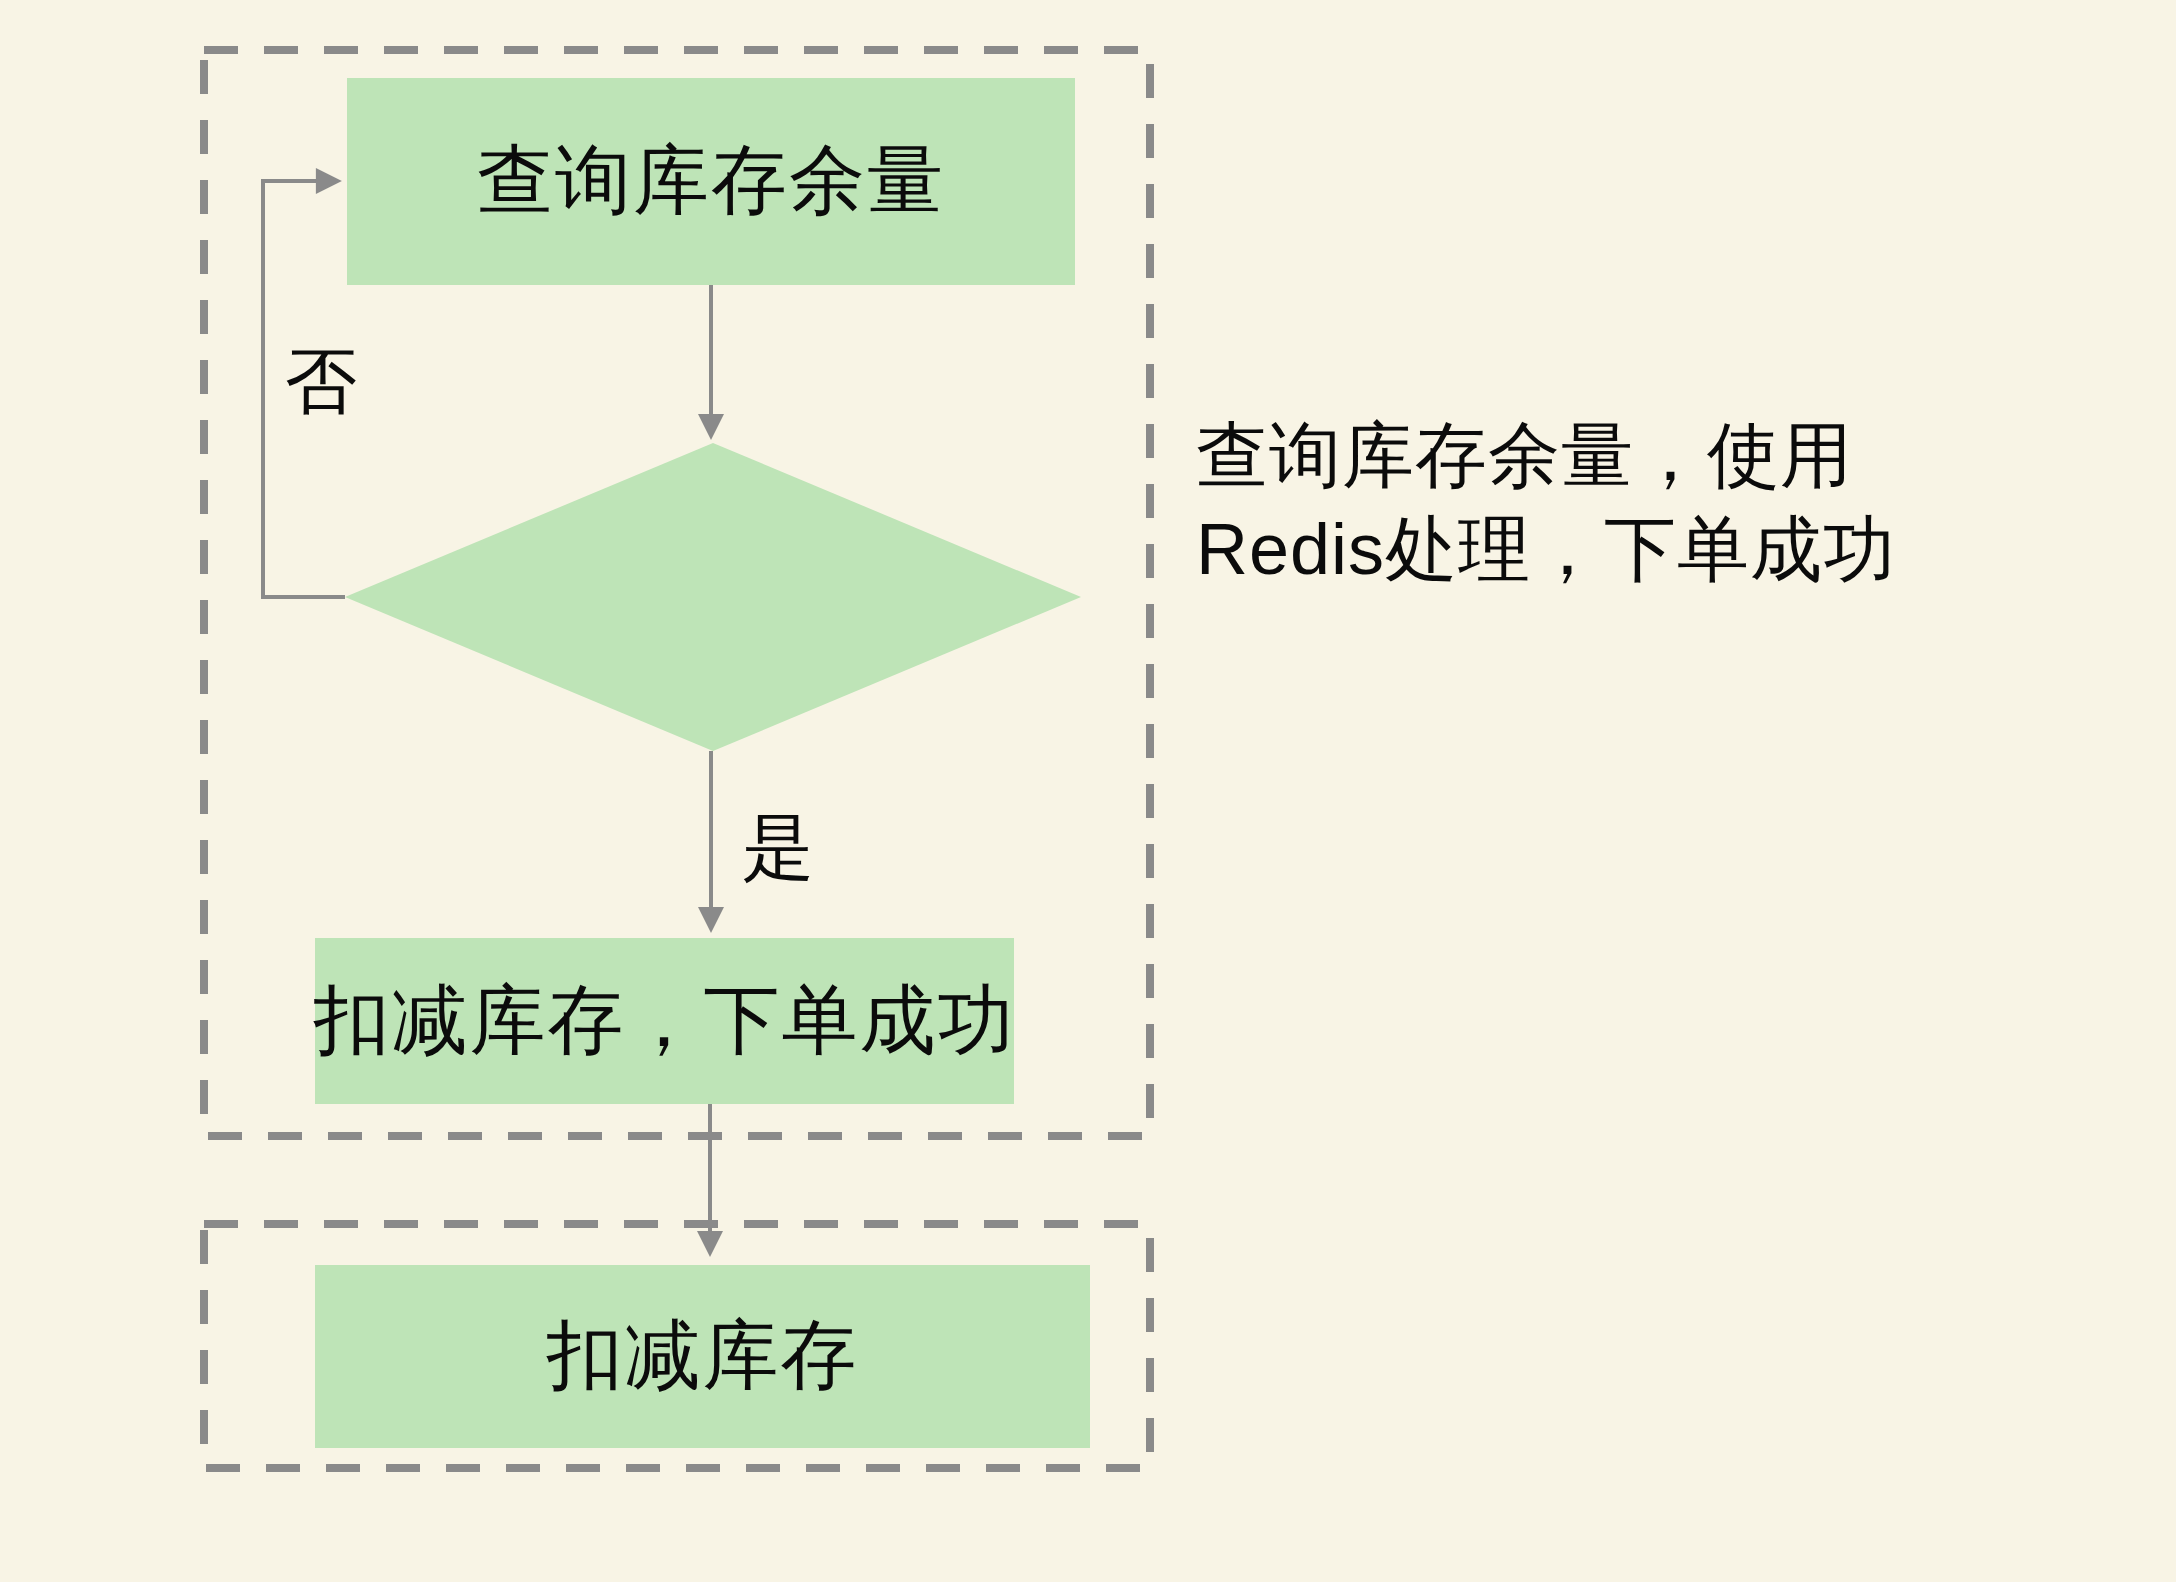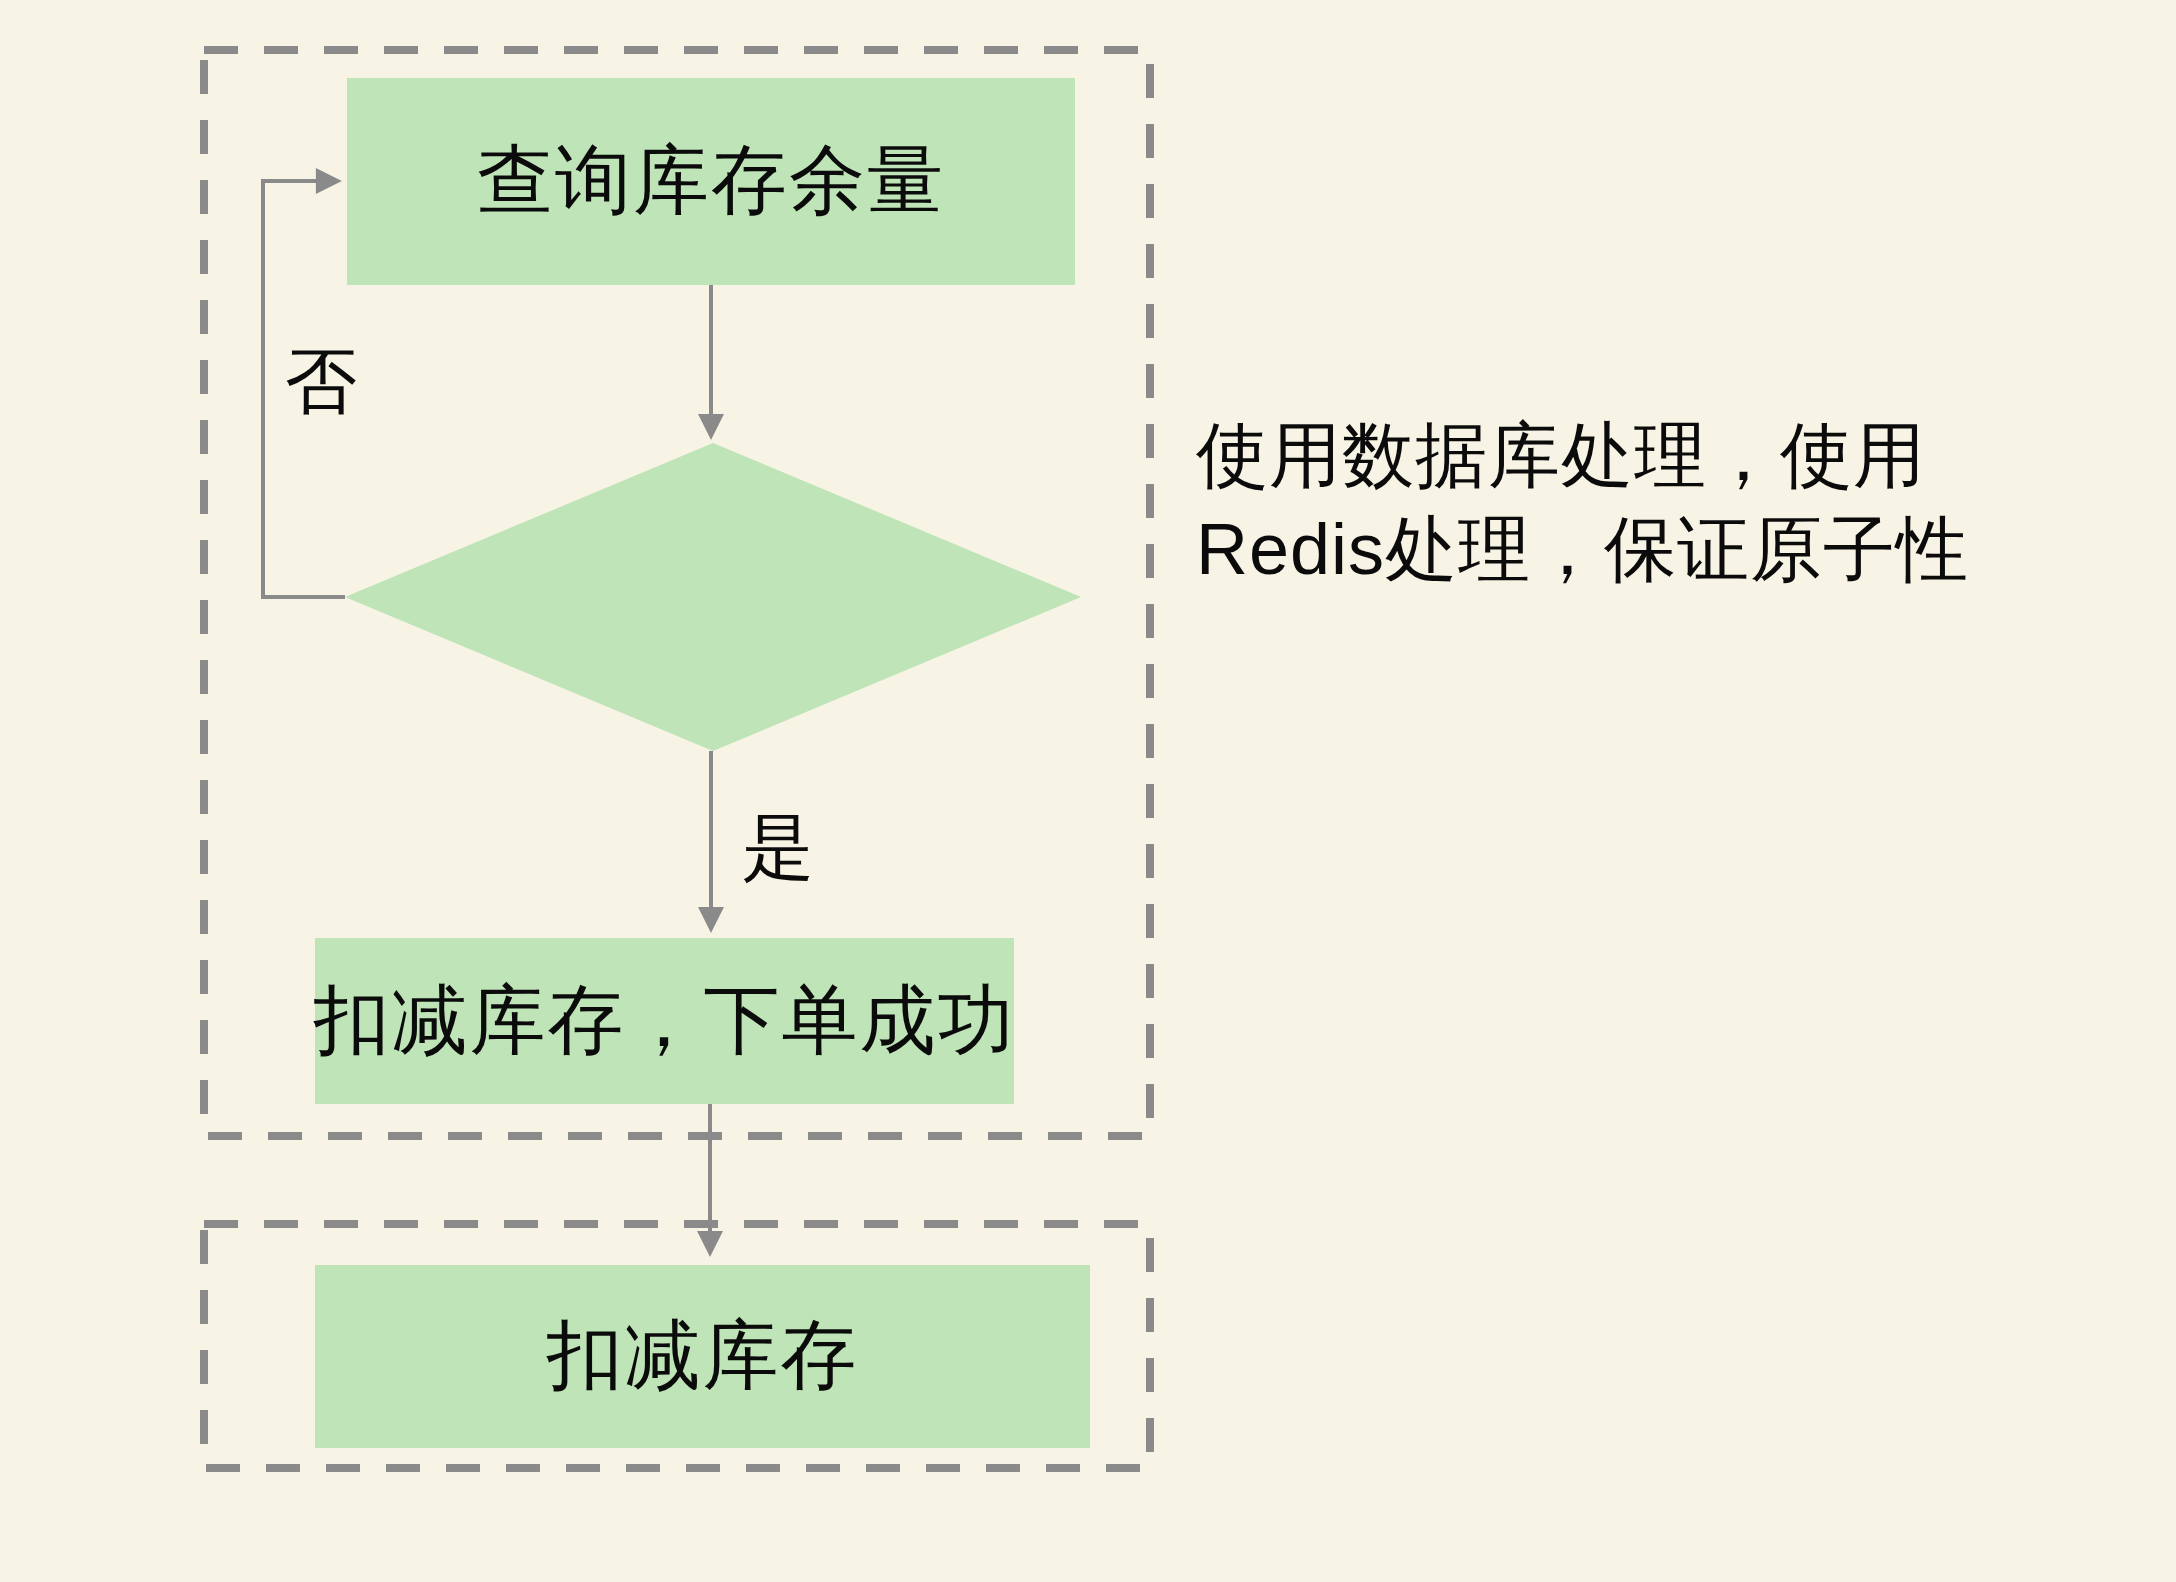--- a/index.html
+++ b/index.html
@@ -78,18 +78,18 @@
 
   <div class="node" style="left:315px;top:1265px;width:775px;height:183px;">
     <span>扣减库存</span>
   </div>
 
   <div class="edge-label" style="left:285px;top:334px;">否</div>
 
   <div class="edge-label" style="left:742px;top:800px;">是</div>
 
   <div class="annotation" style="left:1196px;top:408px;">
-    <span class="ann-line">使用数据库处理，使用</span>
-    <span class="ann-line">Redis处理，保证原子性</span>
+    <span class="ann-line">查询库存余量，使用</span>
+    <span class="ann-line">Redis处理，下单成功</span>
   </div>
 
 
 </div>
 
 </body></html>

